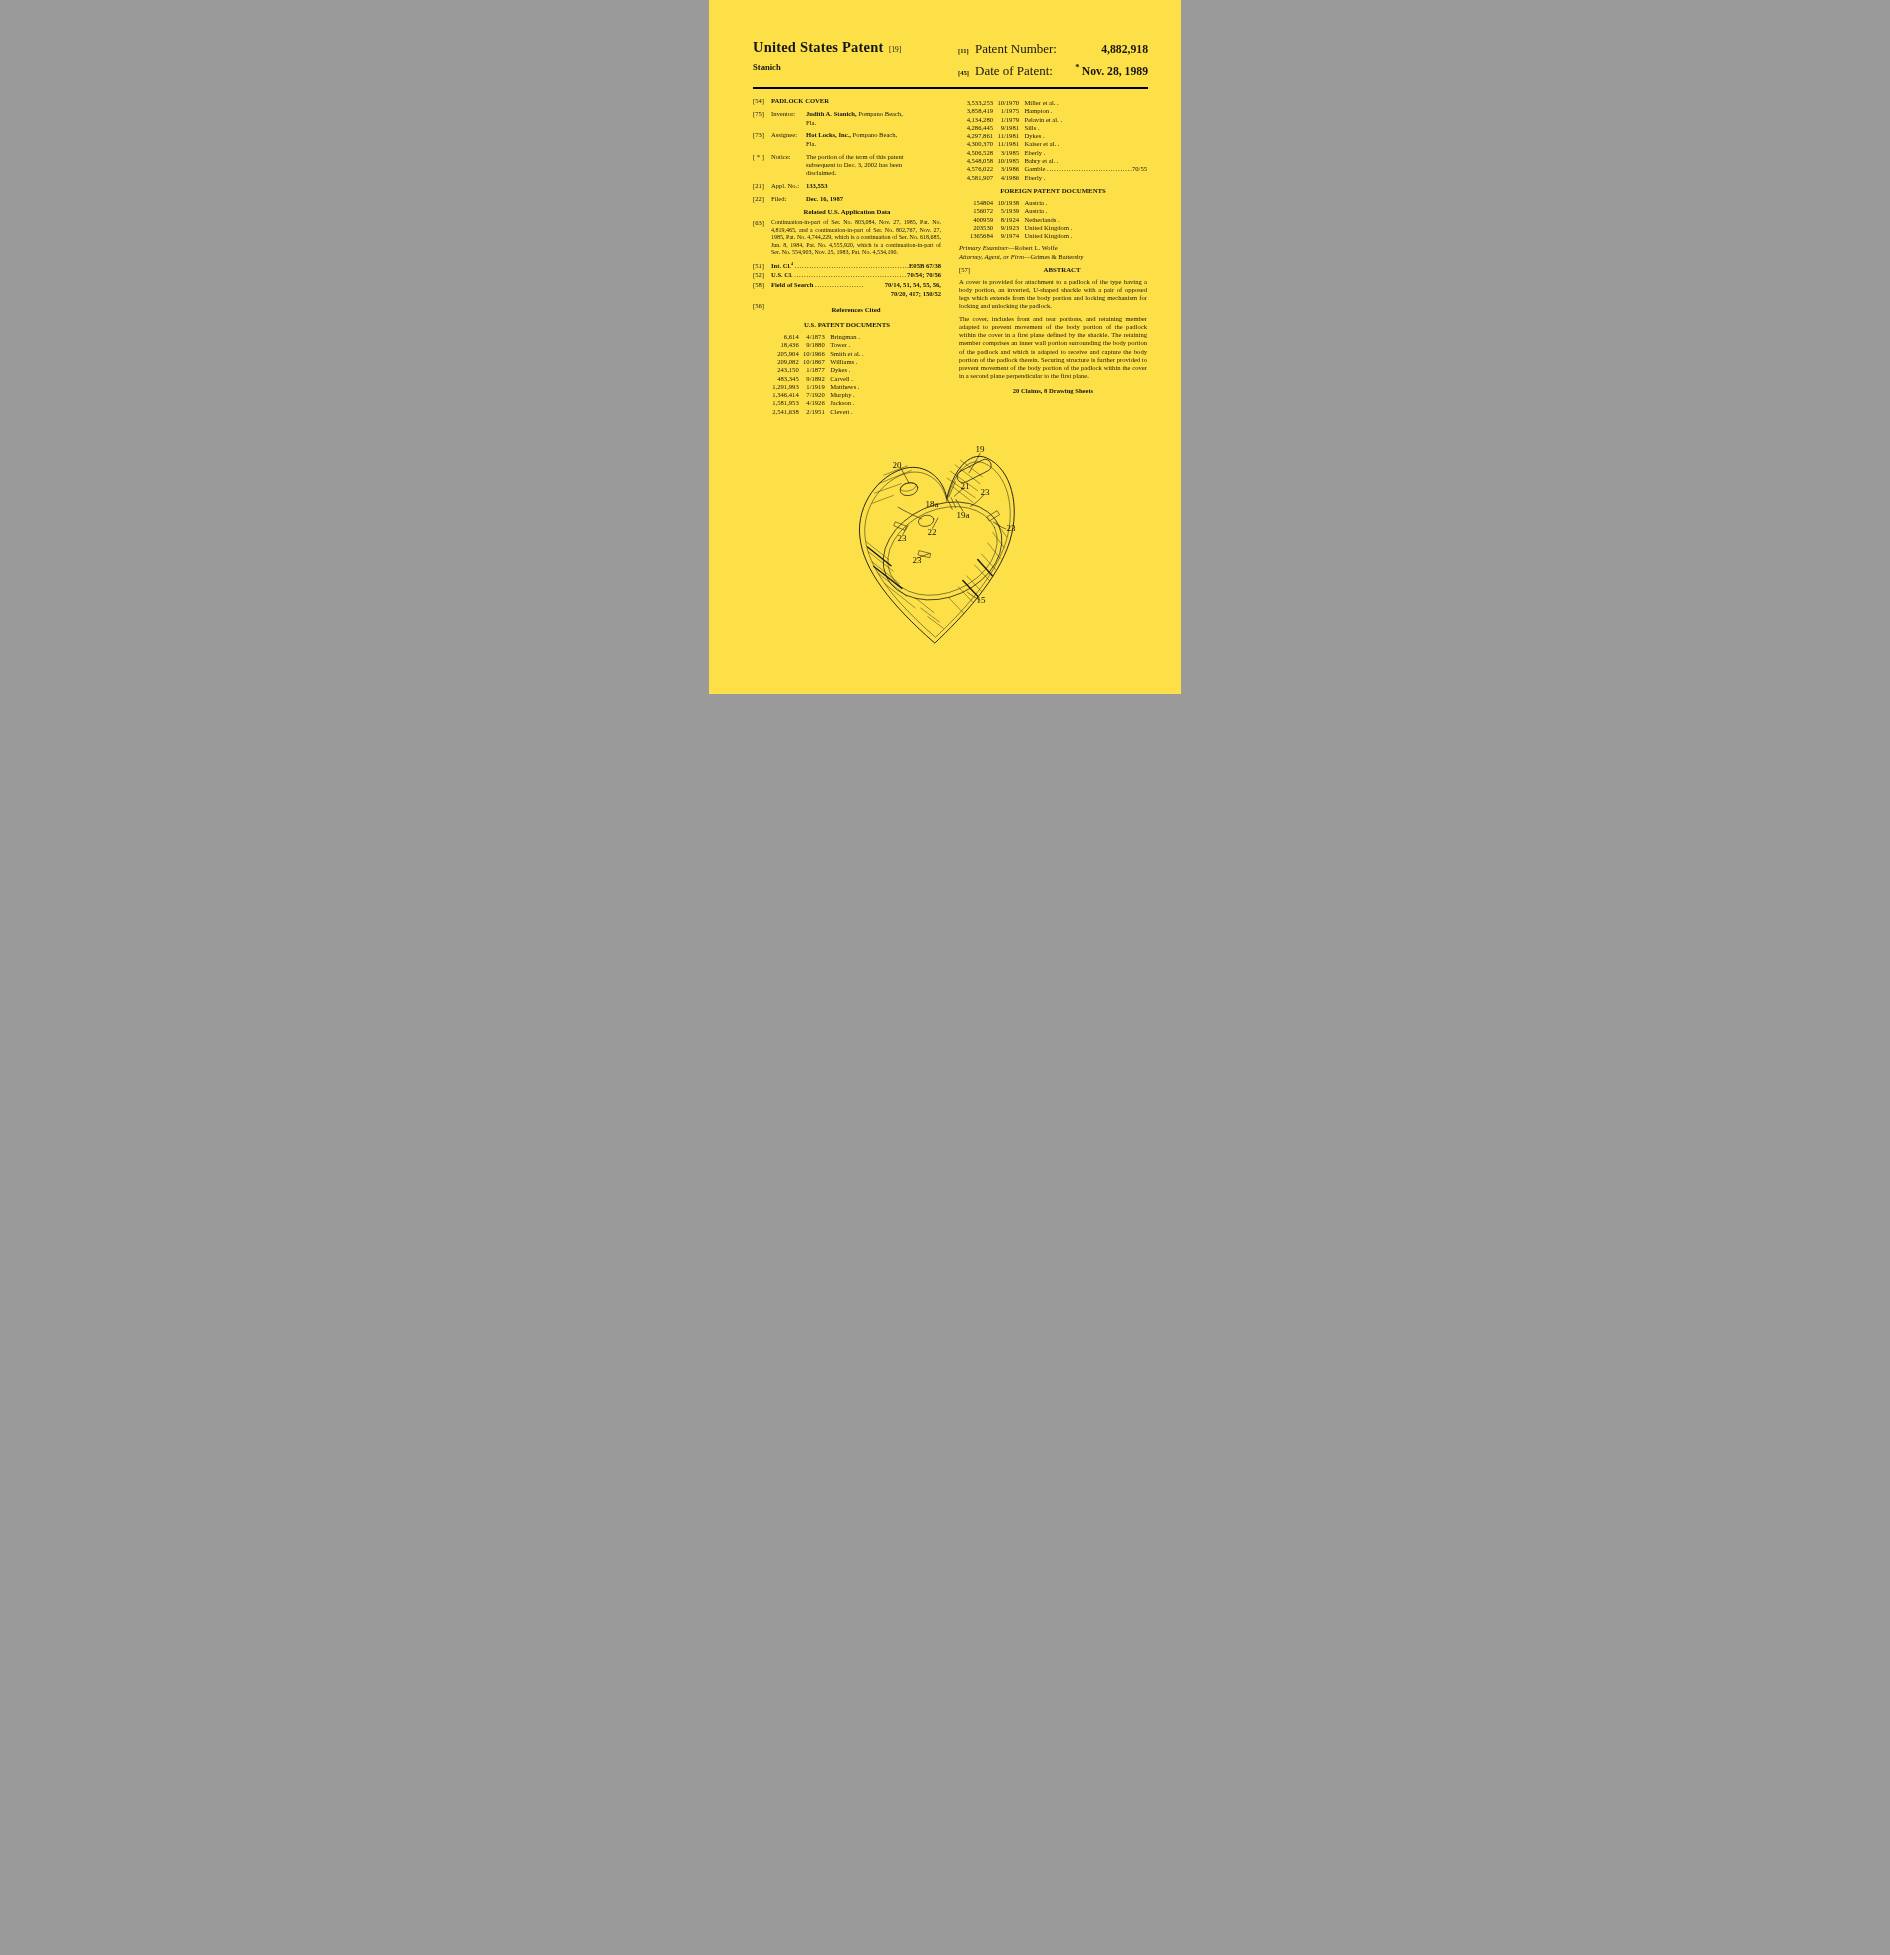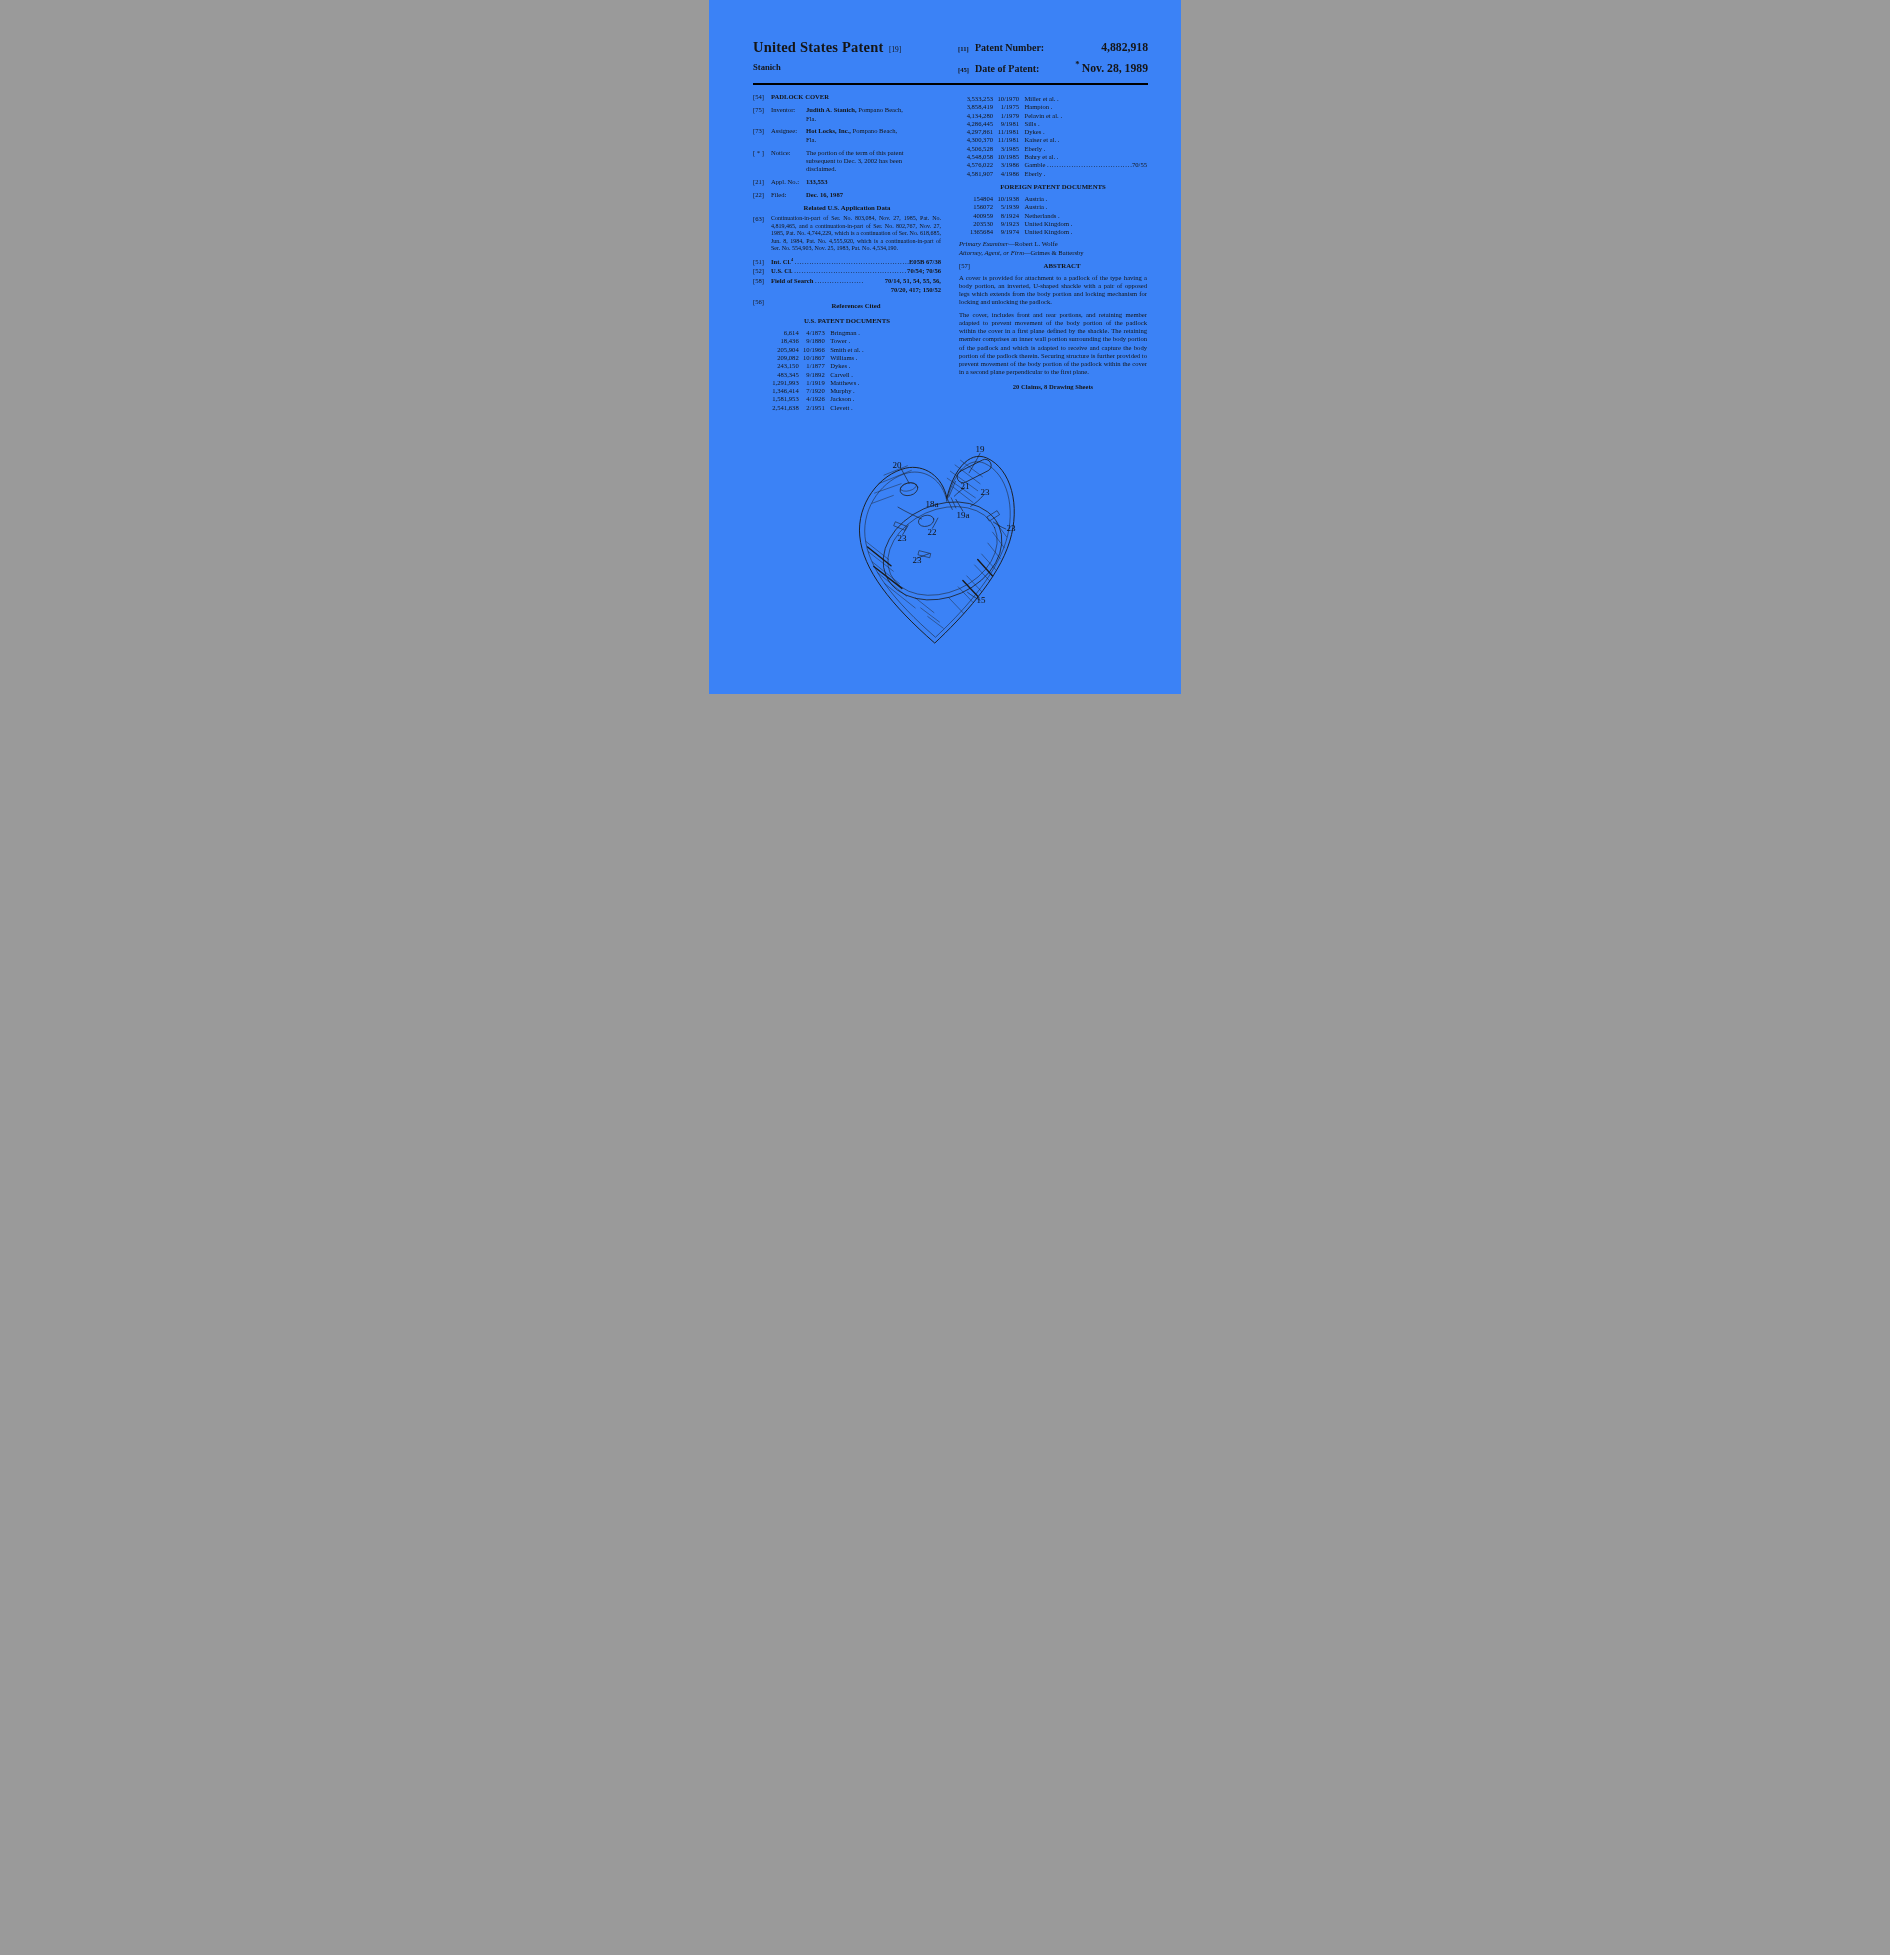--- a/index.html
+++ b/index.html
@@ -1,32 +1,32 @@
 <!DOCTYPE html>
 <html style="font-size:6.3px"><head>
 <meta charset="utf-8">
 <style>
   html,body{margin:0;padding:0;background:#9a9a9a;}
   .sheet{
     position:relative;width:472px;height:694px;margin:0 auto;
-    background:#3b82f6;color:#151515;
+    background:#fde047;color:#151515;
     font-family:"Liberation Serif","DejaVu Serif",serif;
     overflow:hidden;
   }
   .content{position:absolute;left:44px;top:0;width:395px;}
   
   .hdr{display:flex;justify-content:space-between;align-items:flex-start;margin-top:39px;}
   .hdr-title-row{white-space:nowrap;}
   .hdr-title{font-size:14.5px;font-weight:bold;letter-spacing:0.2px;}
   .hdr-kind{font-size:7.4px;margin-left:3.9px;}
   .hdr-author{font-size:8.6px;font-weight:bold;margin-top:6.3px;}
   .hdr-right{width:190px;margin-top:1.6px;}
   .hr-row{display:grid;grid-template-columns:17px 1fr auto;align-items:baseline;margin-bottom:5.5px;}
   .hr-code{font-size:6.6px;font-weight:bold;}
-  .hr-label{font-size:10px;font-weight:bold;}
+  .hr-label{font-size:13px;font-weight:normal;}
   .hr-value{font-size:11.7px;font-weight:bold;white-space:nowrap;}
   .hr-star{font-size:8.6px;font-weight:bold;vertical-align:super;margin-right:2.3px;}
   .rule{height:2px;background:#000;margin-top:2.3px;}
   
   .cols{display:flex;gap:18px;margin-top:8.6px;}
   .col{width:188px;font-size:6.6px;line-height:1.25;}
   .entry{display:flex;margin-bottom:4.7px;}
   .code{flex:0 0 18px;}
   .elabel{flex:0 0 35px;}
   .evalue{width:98px;}

